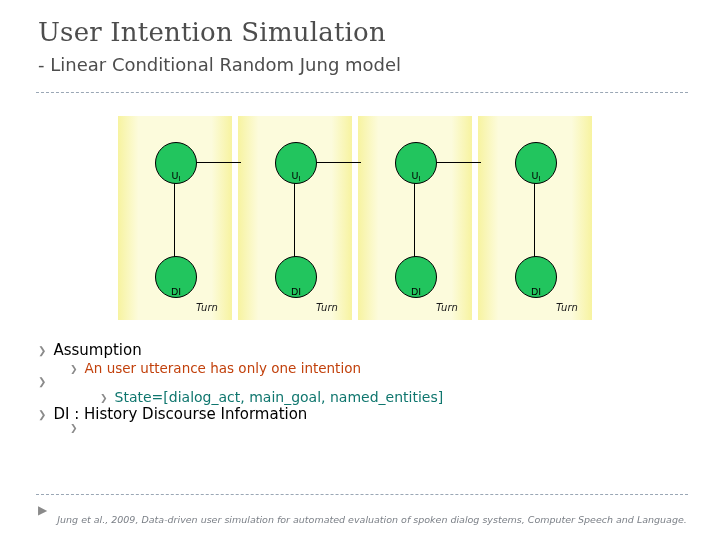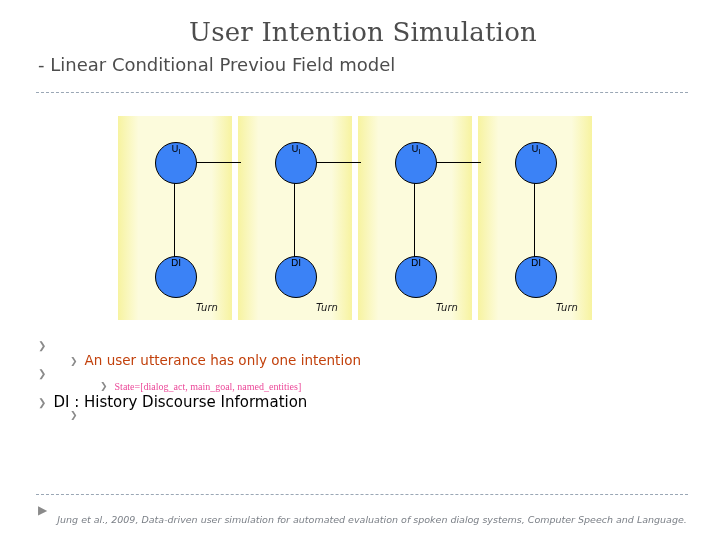--- a/index.html
+++ b/index.html
@@ -23,21 +23,20 @@
     top: 18px;
     width: 650px;
   }
   #title {
     font-family: "DejaVu Serif", serif;
     font-size: 26px;
     font-weight: normal;
     color: #4d4d4d;
     letter-spacing: 0.2px;
     line-height: 1.15;
-    text-align: center;
   }
   #subtitle {
     font-family: "DejaVu Sans", sans-serif;
     font-size: 18px;
     color: #4d4d4d;
     margin-top: 7px;
     line-height: 1.15;
   }
   #header-rule {
     position: absolute;
@@ -63,24 +62,24 @@
     height: 204px;
     background: #fbf9b8;
     box-shadow: inset 0 0 0 0 transparent;
     background: linear-gradient(to right, #f7f3a0 0%, #fcfbdc 18%, #fcfbdc 82%, #f7f3a0 100%);
   }
   .node {
     position: absolute;
     width: 40px;
     height: 40px;
     border-radius: 50%;
-    background: #3b82f6;
+    background: #22c55e;
     border: 1.2px solid #000000;
     display: flex;
-    align-items: flex-start;
+    align-items: flex-end;
     justify-content: center;
     font-size: 9.5px;
     color: #000000;
     z-index: 3;
   }
   .node sub {
     font-size: 7px;
     vertical-align: -2px;
   }
   .v-edge {
@@ -123,21 +122,21 @@
     flex: 0 0 auto;
     color: #8a8a8a;
     font-size: 9px;
     margin-right: 7px;
     line-height: 1;
     transform: translateY(-1px);
   }
   .lvl1 .marker { font-size: 10px; }
   .lvl1 .txt { font-size: 15px; color: #000; }
   .lvl2 .txt { font-size: 13.5px; color: #c2410c; }
-  .lvl3 .txt { font-size: 10px; color: #ec4899; font-family: Liberation Serif, serif; }
+  .lvl3 .txt { font-size: 14px; color: #0f766e; }
   .txt sub { font-size: 9px; vertical-align: -2px; }
 
   
   #footer-rule {
     position: absolute;
     left: 36px;
     top: 494px;
     width: 652px;
     border-top: 1px dashed #9aa7b5;
     height: 0;
@@ -164,21 +163,21 @@
     color: #7a7f86;
     line-height: 1.35;
     margin-top: 11px;
   }
 </style>
 </head>
 <body>
 
 <div id="header">
   <div id="title">User Intention Simulation</div>
-  <div id="subtitle">- Linear Conditional Previou Field model</div>
+  <div id="subtitle">- Linear Conditional Random Jung model</div>
 </div>
 <div id="header-rule"></div>
 
 <div id="diagram">
 
   <div class="turn-box" style="left:0px;"></div>
   <div class="turn-box" style="left:120px;"></div>
   <div class="turn-box" style="left:240px;"></div>
   <div class="turn-box" style="left:360px;"></div>
 
@@ -220,20 +219,21 @@
   <div class="turn-label" style="left:78px;  top:186px;">Turn</div>
   <div class="turn-label" style="left:198px; top:186px;">Turn</div>
   <div class="turn-label" style="left:318px; top:186px;">Turn</div>
   <div class="turn-label" style="left:438px; top:186px;">Turn</div>
 </div>
 
 <div id="bullets">
 
   <div class="b-row lvl1">
     <span class="marker">❯</span>
+    <span class="txt">Assumption</span>
   </div>
 
   <div class="b-row lvl2">
     <span class="marker">❯</span>
     <span class="txt">An user utterance has only one intention</span>
   </div>
 
   <div class="b-row lvl1">
     <span class="marker">❯</span>
   </div>

